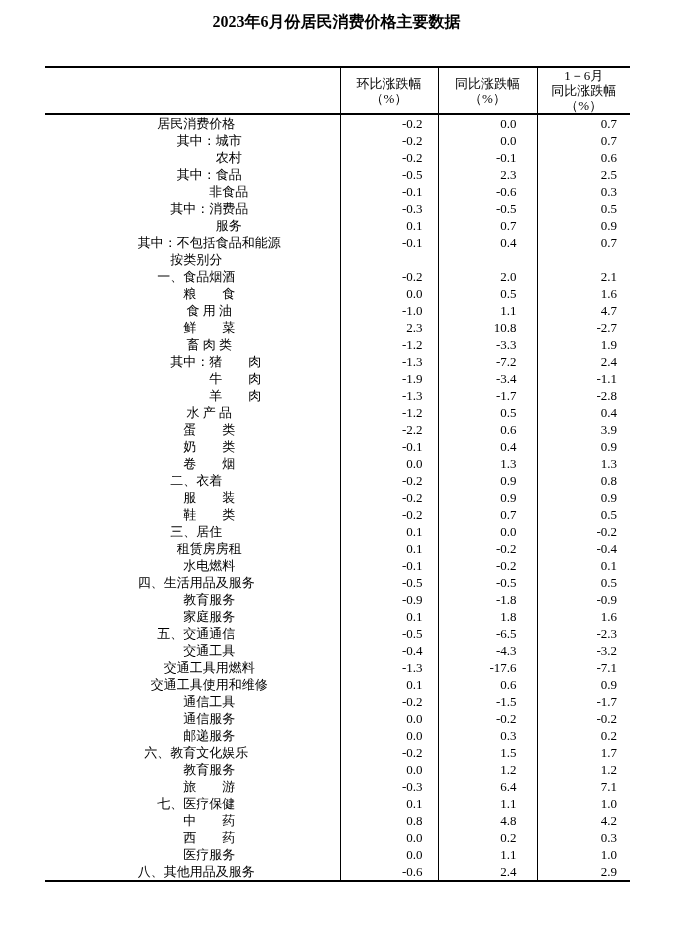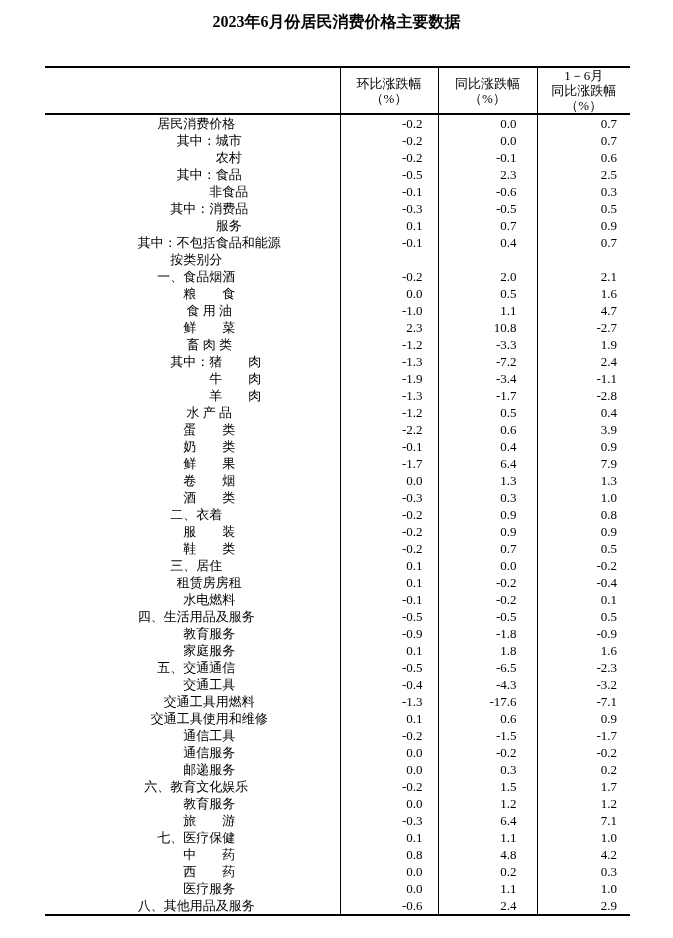--- a/index.html
+++ b/index.html
@@ -188,36 +188,24 @@
         <td class="n2 vline">0.6</td>
         <td class="n3 vline">3.9</td>
       </tr>
       <tr>
         <td class="td-label">　　奶　　类</td>
         <td class="n1 vline">-0.1</td>
         <td class="n2 vline">0.4</td>
         <td class="n3 vline">0.9</td>
       </tr>
       <tr>
-        <td class="td-label">　　鲜　　果</td>
-        <td class="n1 vline">-1.7</td>
-        <td class="n2 vline">6.4</td>
-        <td class="n3 vline">7.9</td>
-      </tr>
-      <tr>
         <td class="td-label">　　卷　　烟</td>
         <td class="n1 vline">0.0</td>
         <td class="n2 vline">1.3</td>
         <td class="n3 vline">1.3</td>
-      </tr>
-      <tr>
-        <td class="td-label">　　酒　　类</td>
-        <td class="n1 vline">-0.3</td>
-        <td class="n2 vline">0.3</td>
-        <td class="n3 vline">1.0</td>
       </tr>
       <tr>
         <td class="td-label">二、衣着</td>
         <td class="n1 vline">-0.2</td>
         <td class="n2 vline">0.9</td>
         <td class="n3 vline">0.8</td>
       </tr>
       <tr>
         <td class="td-label">　　服　　装</td>
         <td class="n1 vline">-0.2</td>

